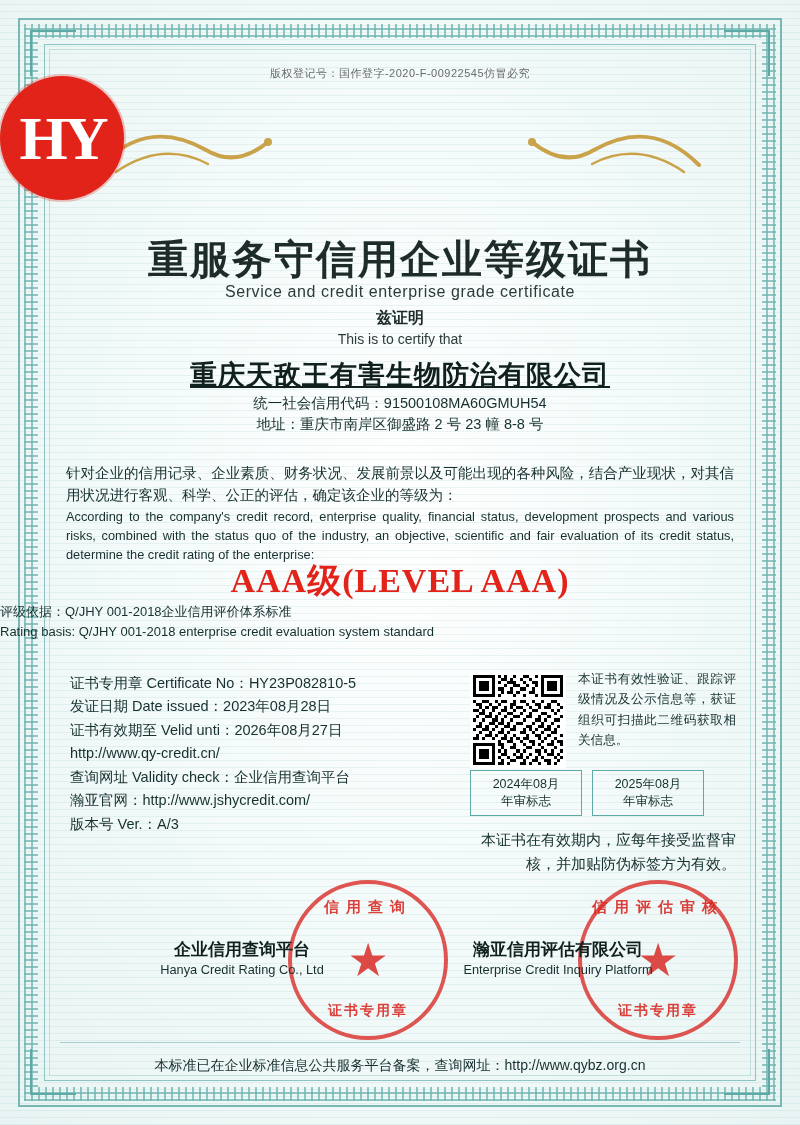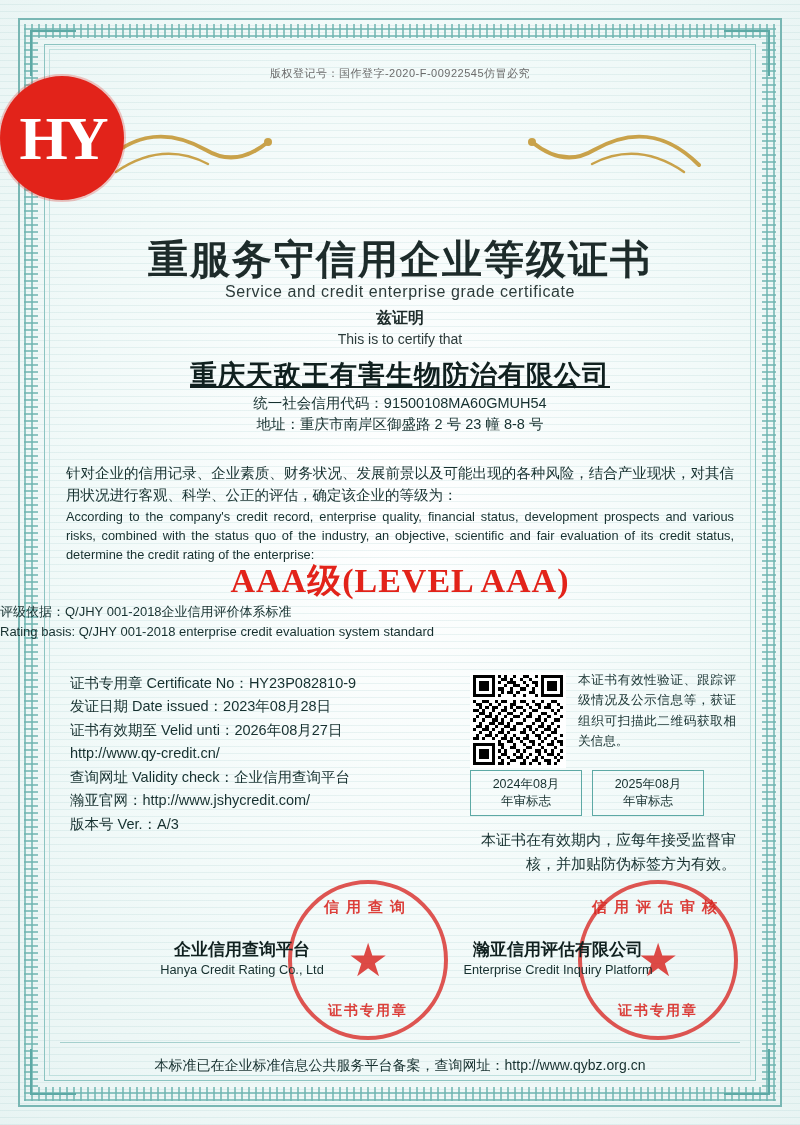--- a/index.html
+++ b/index.html
@@ -139,21 +139,21 @@
 
   .qr {
     position:absolute; top:672px; left:470px;
     width:96px; height:96px;
     background:#fff;
     padding:3px;
   }
 
   .qr-note {
     position:absolute; top:670px; left:578px; width:158px;
-    font-size:12.6px; color:#16302f; line-height:1.62; text-align:justify;
+    font-size:12.6px; color:#16302f; line-height:1.62; text-align:justify;font-family:Liberation Mono, monospace;
   }
 
   .seal-boxes {
     position:absolute; top:770px; left:470px; width:234px;
     display:flex; gap:10px;
   }
   .seal-box {
     flex:1; border:1px solid #5da9a5; height:46px;
     display:flex; flex-direction:column; align-items:center; justify-content:center;
     font-size:12.5px; color:#16302f; line-height:1.35;
@@ -265,21 +265,21 @@
   </div>
 
   <div class="level">AAA级(LEVEL AAA)</div>
   <div class="rating-basis">
     <div>评级依据：Q/JHY 001-2018企业信用评价体系标准</div>
     <div>Rating basis: Q/JHY 001-2018 enterprise credit evaluation system standard</div>
   </div>
 
   <div class="info-block">
     <div class="info-row">
-      <span class="lbl-cn">证书专用章 Certificate No：</span><span>HY23P082810-9</span>
+      <span class="lbl-cn">证书专用章 Certificate No：</span><span>HY23P082810-5</span>
     </div>
     <div class="info-row">
       <span class="lbl-cn">发证日期 Date issued：</span><span>2023年08月28日</span>
     </div>
     <div class="info-row">
       <span class="lbl-cn">证书有效期至 Velid unti：</span><span>2026年08月27日</span>
     </div>
     <div class="info-row">
       <span>http://www.qy-credit.cn/</span>
     </div>

